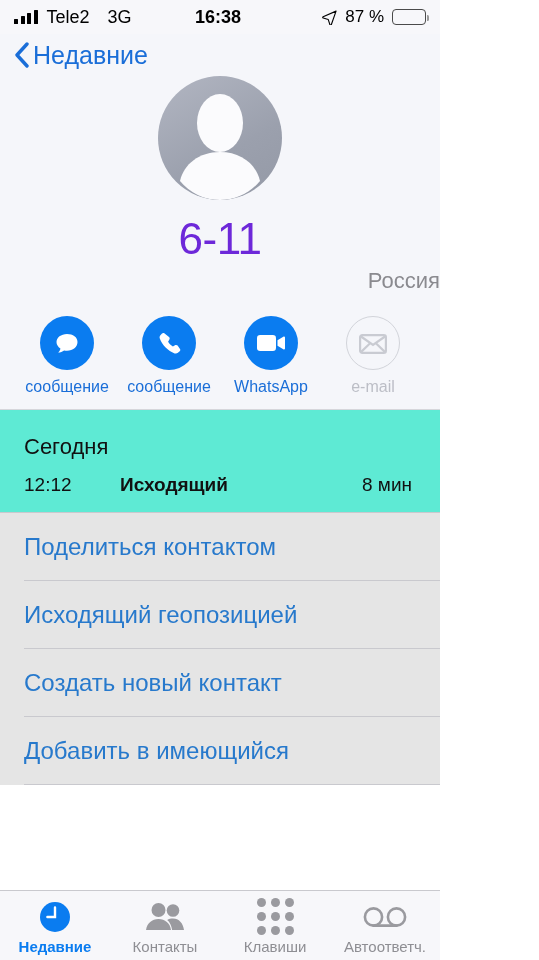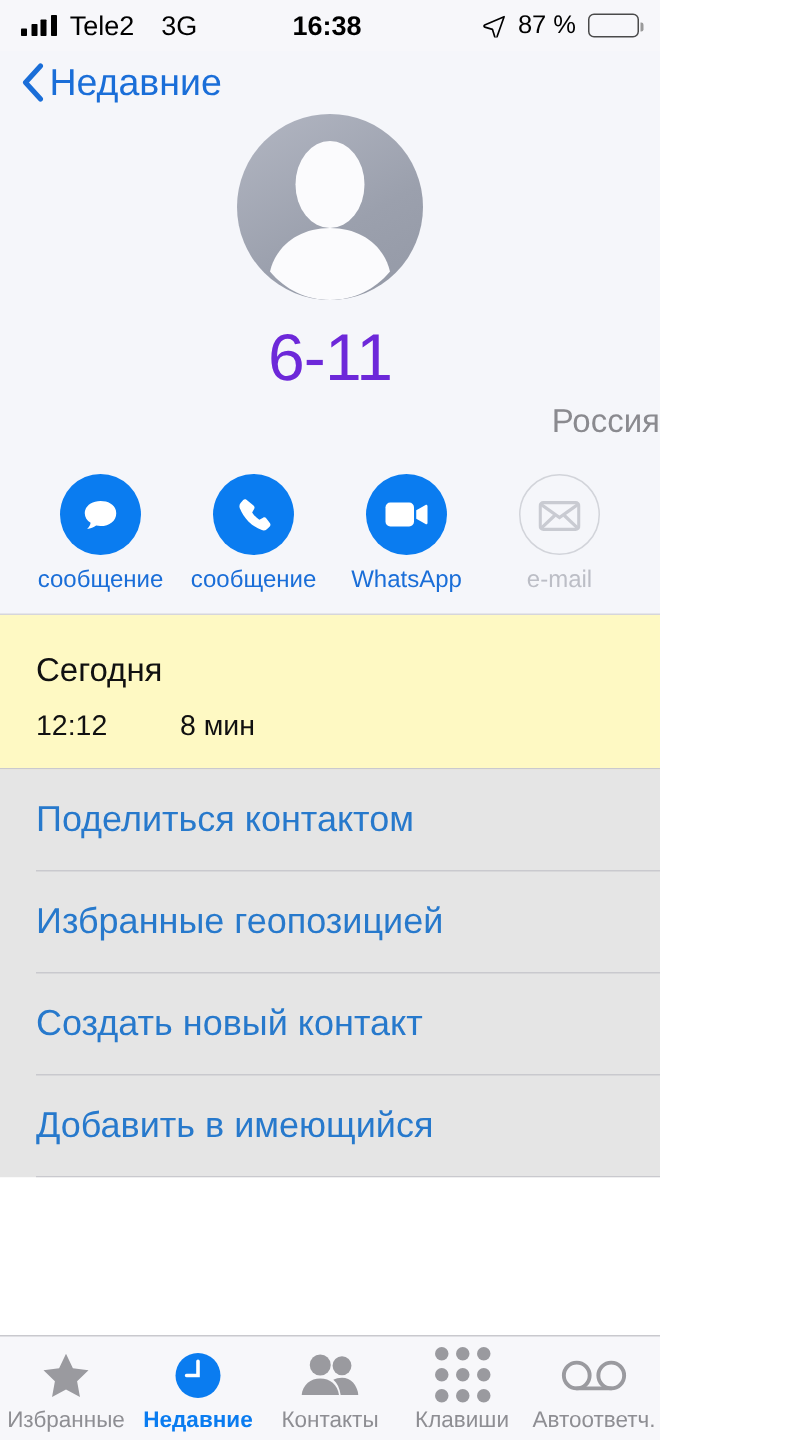--- a/index.html
+++ b/index.html
@@ -88,21 +88,21 @@
   }
   .action.disabled .action-circ {
     background:transparent; border:1.6px solid #d2d4da;
   }
   .action-label {
     margin-top:8px; font-size:16px; color:#1a6ed8; white-space:nowrap;
   }
   .action.disabled .action-label { color:#bcbec6; }
 
   
-  .history { background:#fef9c3; }
+  .history { background:#5eead4; }
   .hist-day {
     font-size:22px; color:#111; padding:24px 0 0 24px;
   }
   .hist-row {
     display:flex; align-items:center;
     padding:14px 28px 16px 24px;
     border-bottom:1px solid #c9c9ce;
   }
   .hist-time { font-size:19px; color:#111; width:96px; flex:0 0 96px; }
   .hist-type { font-size:19px; color:#111; font-weight:bold; flex:1; }
@@ -226,43 +226,36 @@
         <div class="action-label">e-mail</div>
       </div>
 
     </div>
   </div>
 
   <div class="history">
     <div class="hist-day">Сегодня</div>
     <div class="hist-row">
       <span class="hist-time">12:12</span>
+      <span class="hist-type">Исходящий</span>
       <span class="hist-dur">8 мин</span>
     </div>
   </div>
 
   <div class="optlist">
     <div class="opt">Поделиться контактом</div>
-    <div class="opt">Избранные геопозицией</div>
+    <div class="opt">Исходящий геопозицией</div>
     <div class="opt">Создать новый контакт</div>
     <div class="opt">Добавить в имеющийся</div>
   </div>
 
   <div class="spacer"></div>
 
   <div class="tabbar">
 
-    <div class="tab">
-      <div class="tab-ico">
-        <svg width="32" height="31" viewBox="0 0 32 31">
-          <path d="M16 1.5l4.6 9.6 10.4 1.4-7.6 7.3 1.9 10.5L16 25.3 6.7 30.3l1.9-10.5L1 12.5l10.4-1.4z" fill="#9a9a9f"></path>
-        </svg>
-      </div>
-      <div class="tab-label">Избранные</div>
-    </div>
 
     <div class="tab active">
       <div class="tab-ico">
         <svg width="32" height="32" viewBox="0 0 32 32">
           <circle cx="16" cy="16" r="15" fill="#0a7cf0"></circle>
           <path d="M16 6.5V16h-7.6" fill="none" stroke="#fff" stroke-width="2.4" stroke-linecap="round"></path>
         </svg>
       </div>
       <div class="tab-label">Недавние</div>
     </div>

